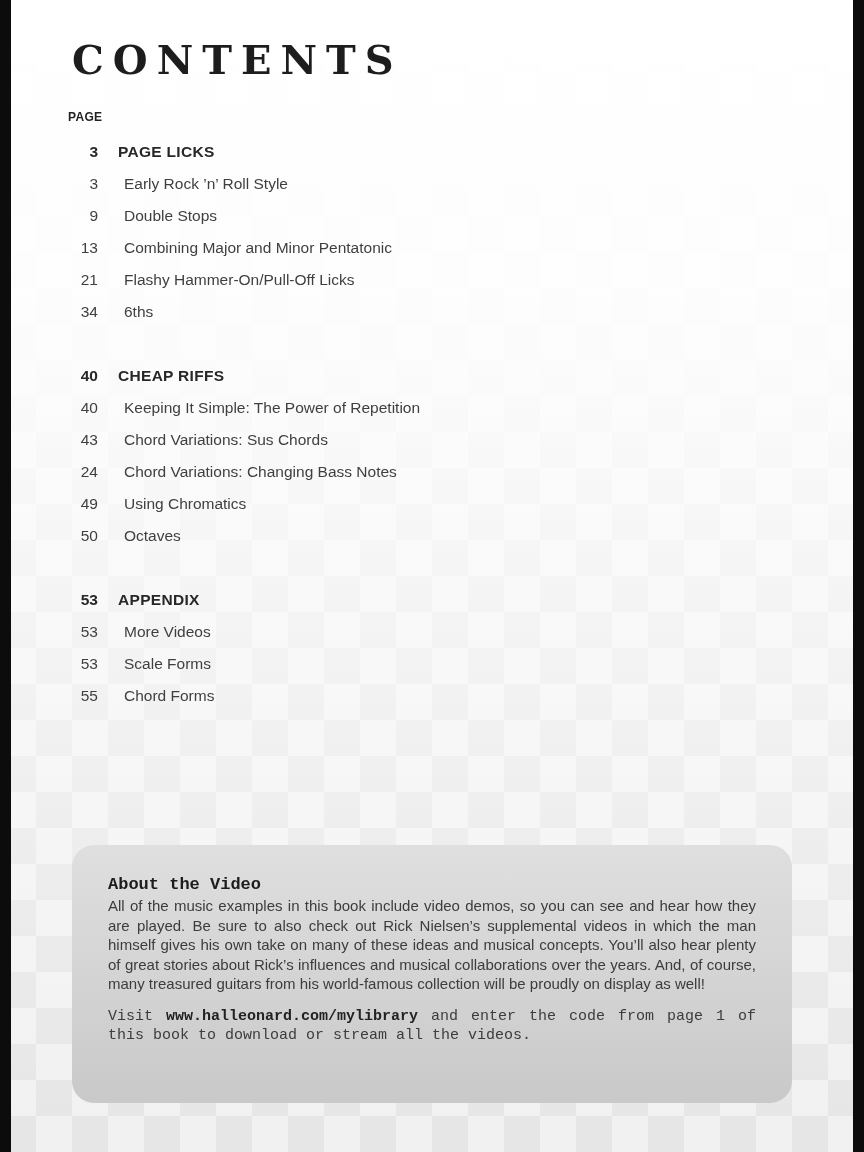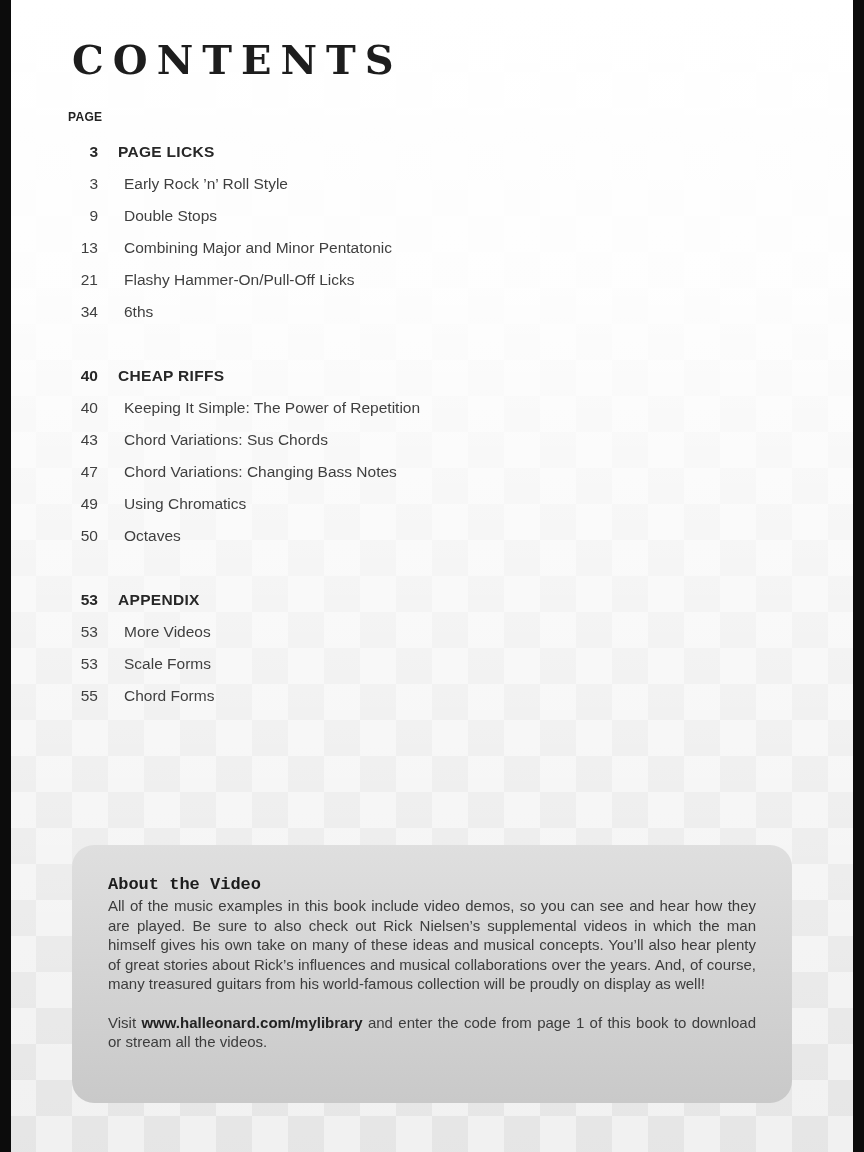--- a/index.html
+++ b/index.html
@@ -86,21 +86,21 @@
     color: #1c1c1c;
     margin: 0 0 2px 0;
     font-family: Liberation Mono, monospace;
   }
   .about-body {
     font-size: 15px;
     line-height: 19.5px;
     text-align: justify;
     margin: 0;
   }
-  .about-body + .about-body { margin-top: 19px; }
+  .about-body + .about-body { margin-top: 13px; font-family: Liberation Mono, monospace; }
   .about-body strong { color: #222222; }
 </style>
 </head>
 <body>
 
 <div class="page">
 
   <div class="edge-bar left"></div>
   <div class="edge-bar right"></div>
 
@@ -139,21 +139,21 @@
         </div>
         <div class="toc-row">
           <span class="toc-num">40</span>
           <span class="toc-title">Keeping It Simple: The Power of Repetition</span>
         </div>
         <div class="toc-row">
           <span class="toc-num">43</span>
           <span class="toc-title">Chord Variations: Sus Chords</span>
         </div>
         <div class="toc-row">
-          <span class="toc-num">47</span>
+          <span class="toc-num">24</span>
           <span class="toc-title">Chord Variations: Changing Bass Notes</span>
         </div>
         <div class="toc-row">
           <span class="toc-num">49</span>
           <span class="toc-title">Using Chromatics</span>
         </div>
         <div class="toc-row">
           <span class="toc-num">50</span>
           <span class="toc-title">Octaves</span>
         </div>

